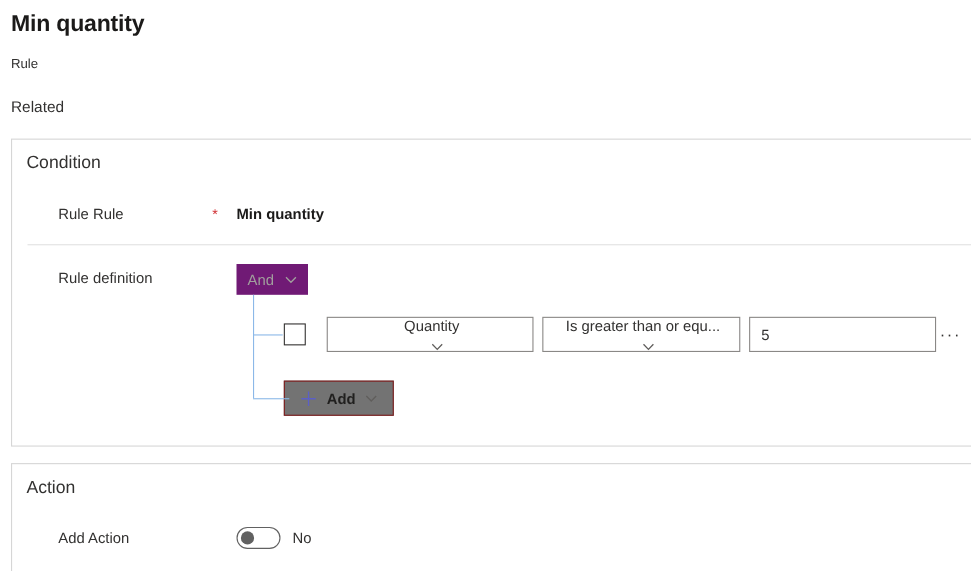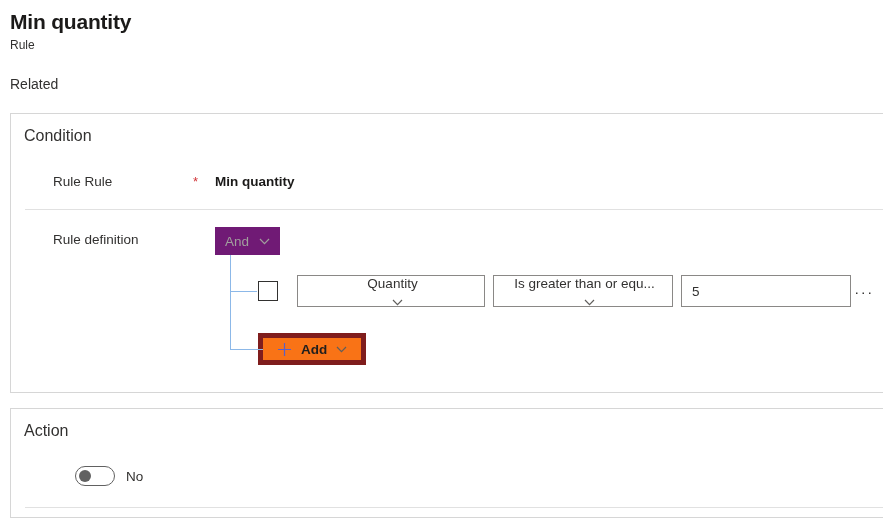--- a/index.html
+++ b/index.html
@@ -23,21 +23,21 @@
     font-size: 21px;
     font-weight: bold;
     line-height: 28px;
     color: #1b1a19;
     letter-spacing: -0.2px;
   }
   .page-subtitle {
     font-size: 12px;
     line-height: 17px;
     color: #323130;
-    margin-top: 1px;
+    margin-top: 14px;
   }
 
   
   .tabbar {
     display: flex;
     align-items: flex-end;
     gap: 24px;
     padding: 0 0 0 10px;
     margin-top: 17px;
     height: 30px;
@@ -240,22 +240,22 @@
     letter-spacing: 1.5px;
     cursor: pointer;
     background: transparent;
     border: none;
     line-height: 1;
   }
 
   
   .add-btn {
     height: 32px;
-    border: 5px solid #7f1d1d;
-    background: #f97316;
+    border: 1px solid #7f1d1d;
+    background: #737373;
     display: inline-flex;
     align-items: center;
     gap: 9px;
     padding: 0 14px 0 14px;
     box-sizing: border-box;
     cursor: pointer;
     font-family: "Liberation Sans", sans-serif;
     text-align: right;
   }
   .add-btn .plus-icon {
@@ -392,20 +392,21 @@
     </div>
   </div>
 
 </div>
 
 <div class="card" id="action-card">
 
   <div class="card-title">Action</div>
 
   <div class="form-row" style="margin-top:24px; align-items:center;">
+    <div class="field-label" style="padding-top:0;">Add Action</div>
     <div style="flex:0 0 22px;"></div>
     <div class="toggle-wrap">
       <div class="toggle">
         <span class="knob"></span>
       </div>
       <span class="toggle-text">No</span>
     </div>
   </div>
 
   <div class="row-divider" style="margin-top:21px;"></div>

